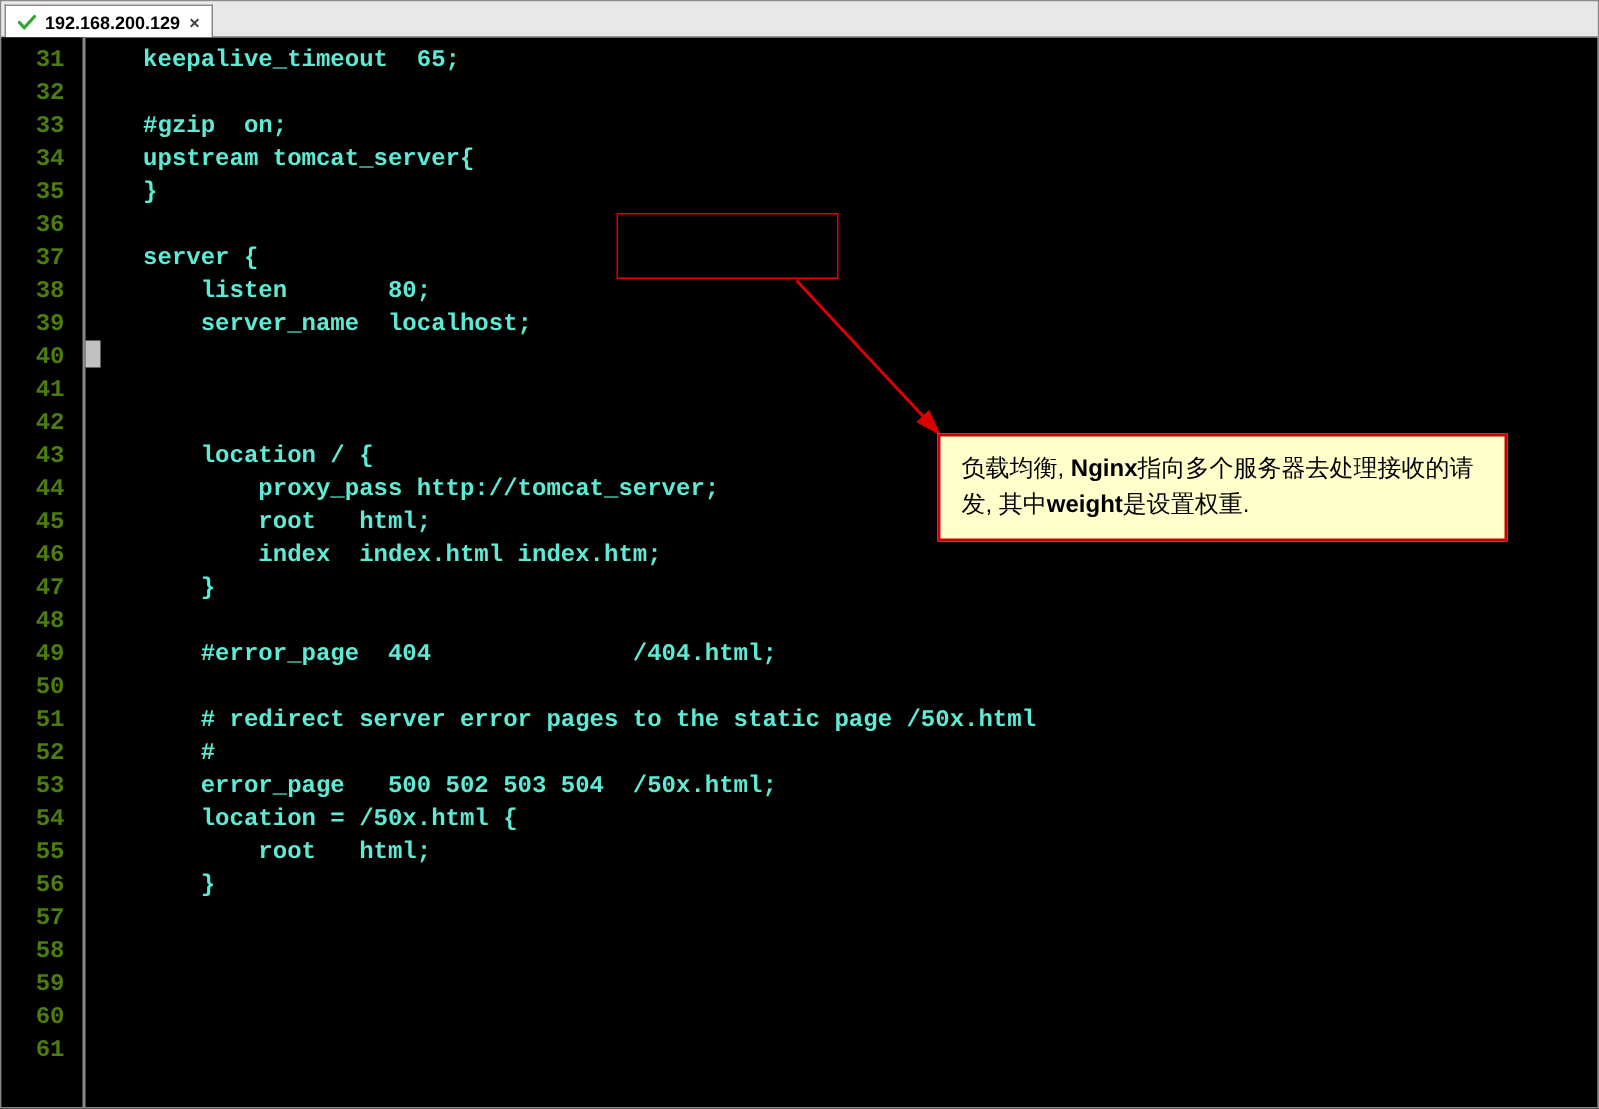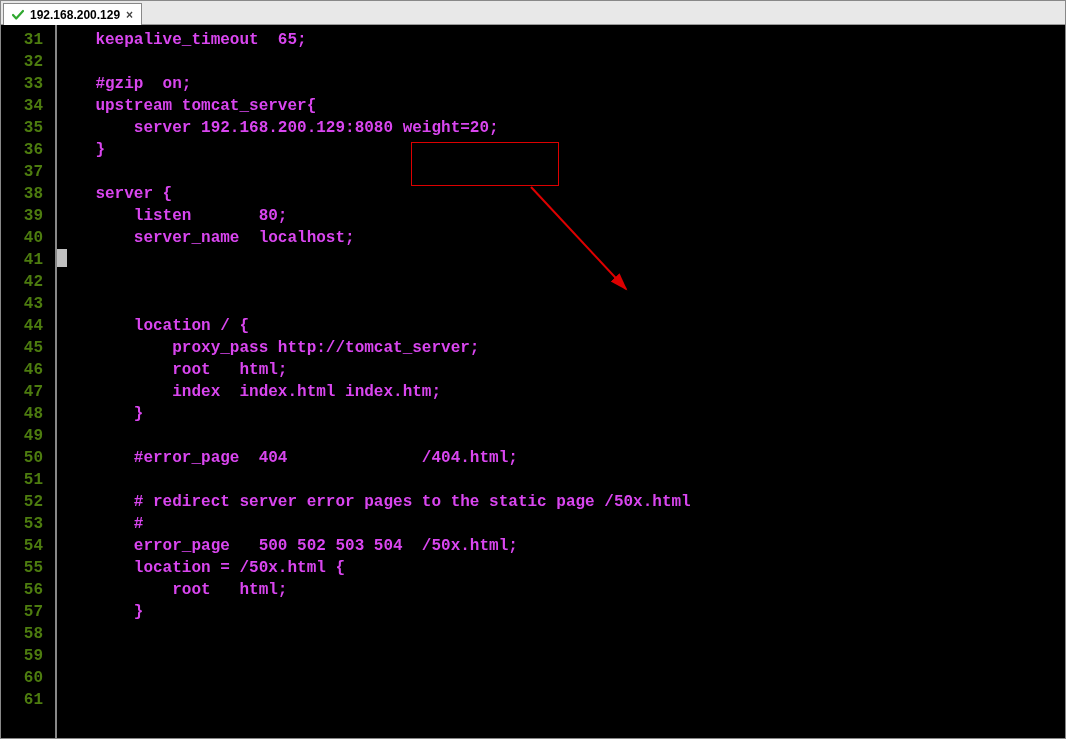--- a/index.html
+++ b/index.html
@@ -8,21 +8,21 @@
   .tabbar { height: 24px; background: #e8e8e8; border-bottom: 1px solid #999; display: flex; align-items: flex-end; padding-left: 2px; font-family: Tahoma, Arial, sans-serif; font-size: 12px; }
   .tab { height: 22px; background: #fff; border: 1px solid #888; border-bottom: none; padding: 0 8px; display: flex; align-items: center; gap: 6px; position: relative; top: 1px; }
   .tab .icon { width: 12px; height: 12px; display: inline-flex; align-items: center; justify-content: center; color: #2fa82f; }
   .tab .label { font-weight: bold; color: #000; }
   .tab .close { color: #444; font-weight: bold; cursor: pointer; }
   .editor-wrap { flex: 1; background: #000; position: relative; display: flex; }
   .gutter { width: 56px; background: #000; border-right: 2px solid #888; padding-top: 4px; }
   .gutter .ln { color: #4d7c0f; font-weight: bold; text-align: right; padding-right: 12px; height: 22px; line-height: 22px; font-size: 16px; }
   .code { flex: 1; padding-top: 4px; position: relative; }
   .codeline { height: 22px; line-height: 22px; font-size: 16px; white-space: pre; font-weight: bold; }
-  .c-kw  { color: #d946ef; }
+  .c-kw  { color: #5eead4; }
   .cursor-block { display:inline-block; width:10px; height:18px; background:#c0c0c0; vertical-align:middle; margin-top:-3px;}
   
   .hl-box { position: absolute; border: 1px solid #d00; pointer-events: none; }
   
   .arrow { position:absolute; pointer-events:none; }
   
   .tooltip { position:absolute; background:#ffffcc; border:2px solid #cc0000; padding:10px 14px; font-family: "SimSun","Microsoft YaHei", Arial, sans-serif; font-size:16px; color:#000; line-height:1.5; box-shadow: 2px 2px 4px rgba(0,0,0,.3); }
   .tooltip b { font-weight: bold; }
 </style>
 </head>
@@ -74,21 +74,20 @@
         <div class="ln">59</div>
         <div class="ln">60</div>
         <div class="ln">61</div>
       </div>
     <div class="code" id="code">
 
       <div class="codeline"><span class="c-kw">    keepalive_timeout  65;</span></div>
         <div class="codeline"><span class="c-kw"></span></div>
         <div class="codeline"><span class="c-kw">    #gzip  on;</span></div>
         <div class="codeline"><span class="c-kw">    upstream tomcat_server{</span></div>
-        <div class="codeline"><span class="c-kw">        server 192.168.200.129:8080 weight=20;</span></div>
         <div class="codeline"><span class="c-kw">    }</span></div>
         <div class="codeline"><span class="c-kw"></span></div>
         <div class="codeline"><span class="c-kw">    server {</span></div>
         <div class="codeline"><span class="c-kw">        listen       80;</span></div>
         <div class="codeline"><span class="c-kw">        server_name  localhost;</span></div>
         <div class="codeline"><span class="cursor-block"></span></div>
         <div class="codeline"><span class="c-kw"></span></div>
         <div class="codeline"><span class="c-kw"></span></div>
         <div class="codeline"><span class="c-kw">        location / {</span></div>
         <div class="codeline"><span class="c-kw">            proxy_pass http://tomcat_server;</span></div>
@@ -109,16 +108,19 @@
 
       <svg class="arrow" id="arrow" style="left:0;top:0;" width="1000" height="740">
         <defs>
           <marker id="ah" markerWidth="10" markerHeight="10" refX="8" refY="3" orient="auto">
             <path d="M0,0 L9,3 L0,6 Z" fill="#d00"></path>
           </marker>
         </defs>
         <line id="arrowline" stroke="#d00" stroke-width="2" marker-end="url(#ah)" x1="474" y1="162" x2="569" y2="264"></line>
       </svg>
 
+      <div class="tooltip" id="tooltip" style="left: 568px; top: 264px; width: 380px;">
+        <span>负载均衡, </span><b>Nginx</b><span>指向多个服务器去处理接收的请发, 其中</span><b>weight</b><span>是设置权重.</span>
+      </div>
 
     </div>
   </div>
 </div>
 
 </body></html>

